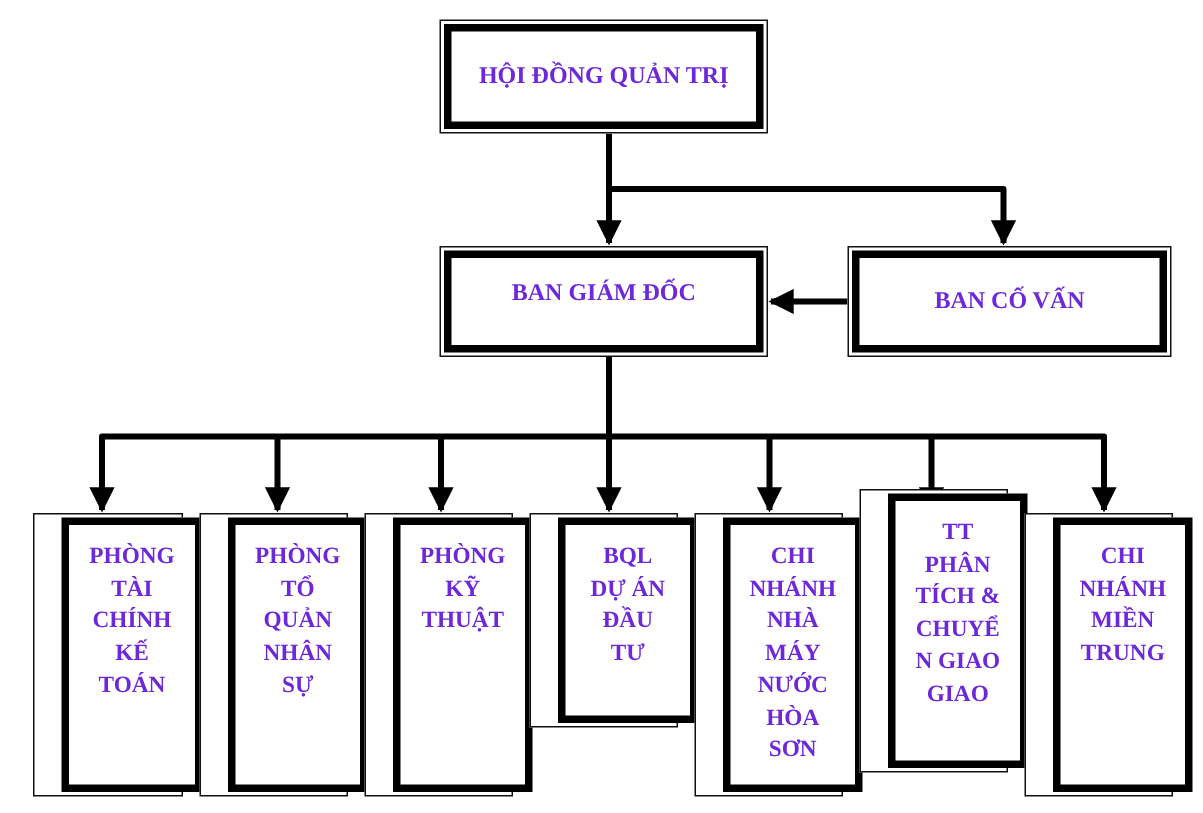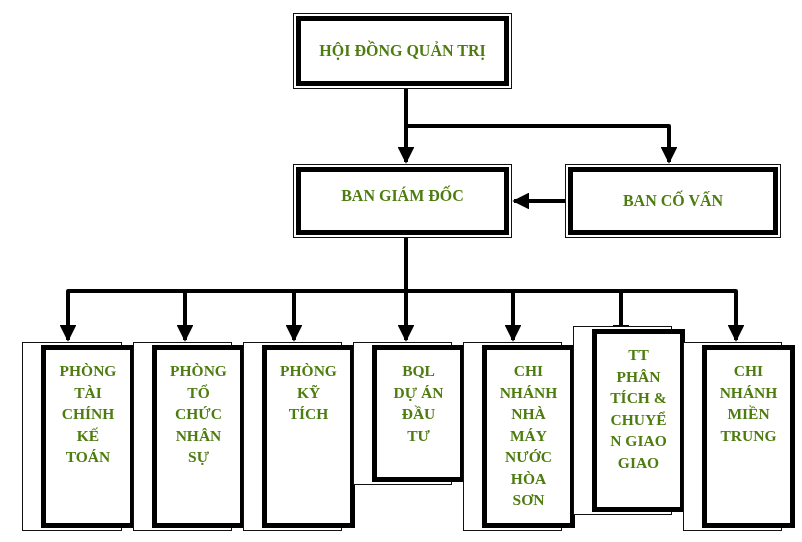--- a/index.html
+++ b/index.html
@@ -2,21 +2,21 @@
 <html><head>
   <meta charset="utf-8">
   <style>
     html, body { margin: 0; padding: 0; background: #ffffff; }
     body { width: 802px; height: 542px; position: relative; overflow: hidden;
            font-family: "Liberation Serif", "DejaVu Serif", serif; }
     .box { position: absolute; box-sizing: border-box; border: 1px solid #111;
            padding: 2px; background: #fff; }
     .box .inner { width: 100%; height: 100%; box-sizing: border-box;
            border: 5px solid #000; background: #fff; display: flex;
-           flex-direction: column; align-items: center; color: #4d7c0f;
+           flex-direction: column; align-items: center; color: #6d28d9;
            font-weight: bold; text-align: center; }
     .box.top .inner { justify-content: center; font-size: 16px; }
     .box.mid .inner { justify-content: center; font-size: 16px; }
     .box.bot .inner { justify-content: flex-start; padding-top: 10px;
            font-size: 15.5px; line-height: 21.5px; margin-left: 16px; }
     .line { display: block; white-space: nowrap; }
     svg.conn { position: absolute; left: 0; top: 0; width: 802px; height: 542px; }
   </style>
 </head>
 <body>
@@ -70,30 +70,30 @@
       <span class="line">TÀI</span>
       <span class="line">CHÍNH</span>
       <span class="line">KẾ</span>
       <span class="line">TOÁN</span>
     </div>
 </div>
 <div class="box bot" style="left:133px; top:342px; width:99px; height:189px;">
   <div class="inner">
       <span class="line">PHÒNG</span>
       <span class="line">TỔ</span>
-      <span class="line">CHỨC</span>
+      <span class="line">QUẢN</span>
       <span class="line">NHÂN</span>
       <span class="line">SỰ</span>
     </div>
 </div>
 <div class="box bot" style="left:243px; top:342px; width:99px; height:189px;">
   <div class="inner">
       <span class="line">PHÒNG</span>
       <span class="line">KỸ</span>
-      <span class="line">TÍCH</span>
+      <span class="line">THUẬT</span>
     </div>
 </div>
 <div class="box bot" style="left:353px; top:342px; width:99px; height:143px;">
   <div class="inner">
       <span class="line">BQL</span>
       <span class="line">DỰ ÁN</span>
       <span class="line">ĐẦU</span>
       <span class="line">TƯ</span>
     </div>
 </div>

